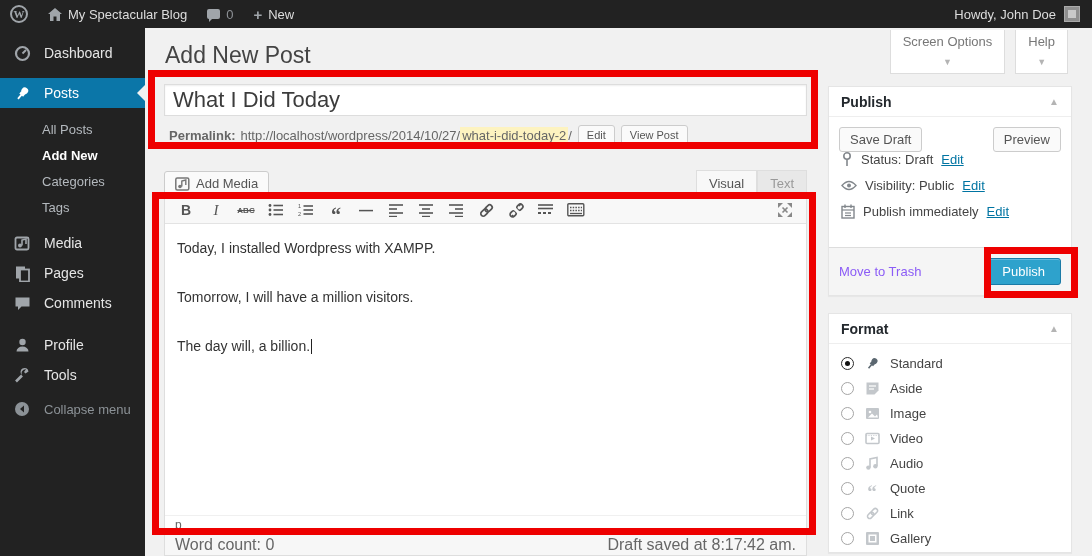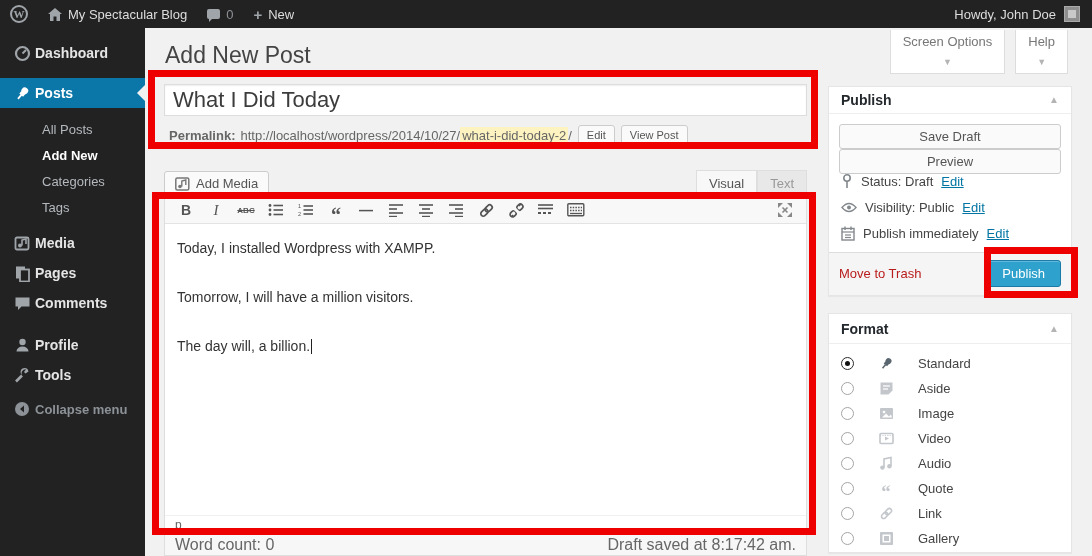--- a/index.html
+++ b/index.html
@@ -18,22 +18,22 @@
   .bubble { position:relative; width:13px; height:10px; background:#a0a5aa; border-radius:2px; }
   .bubble:after { content:""; position:absolute; left:2px; bottom:-3px; border:3px solid transparent; border-top-color:#a0a5aa; border-left-color:#a0a5aa; }
   .count { color:#8d9196; }
   .plus { color:#a0a5aa; font-size:15px; font-weight:bold; }
   .ab-right { margin-left:auto; display:flex; align-items:center; gap:8px; padding-right:12px; height:100%; cursor:pointer; }
   .avatar { width:16px; height:16px; background:#8f8f8f; border:1px solid #aaa; position:relative; }
   .avatar:after { content:""; position:absolute; left:3px; top:3px; width:8px; height:8px; background:#c9c9c9; }
 
   
   .sidebar { position:absolute; left:0; top:28px; width:145px; height:528px; background:#222; padding-top:10px; z-index:10; }
-  .m-item { height:30px; display:flex; align-items:center; gap:3px; padding-left:12px;
-            color:#e5e5e5; font-size:14px; cursor:pointer;font-weight:bold; }
+  .m-item { height:30px; display:flex; align-items:center; gap:12px; padding-left:12px;
+            color:#e5e5e5; font-size:14px; cursor:pointer; }
   .m-item .mi { width:20px; display:flex; justify-content:center; }
   .m-item.active { background:#0b76a8; color:#fff; position:relative; margin-top:10px; }
   .m-item.active:after { content:""; position:absolute; right:0; top:50%; margin-top:-8px;
             border:8px solid transparent; border-right-color:#f1f1f1; }
   .submenu { padding:8px 0 8px 42px; }
   .submenu .s-item { height:26px; display:flex; align-items:center; color:#b4b9be; font-size:13px; cursor:pointer; }
   .submenu .s-item.current { color:#fff; font-weight:bold; }
   .sep { height:12px; }
   .m-item.dim { color:#8c9297; font-size:13px; }
   svg.sideico { display:block; }
@@ -91,33 +91,33 @@
   
   .panel { position:absolute; left:683px; width:244px; background:#fff; border:1px solid #e5e5e5;
            box-shadow:0 1px 1px rgba(0,0,0,.04); }
   .panel-head { height:30px; display:flex; align-items:center; justify-content:space-between;
                 padding:0 12px; border-bottom:1px solid #eee; cursor:pointer; }
   .panel-title { font-size:14px; font-weight:bold; color:#23282d; }
   .toggle { color:#b4b4b4; font-size:10px; }
 
   #publish-panel { top:58px; height:210px; display:flex; flex-direction:column; }
   .pub-body { padding:10px 10px 0; flex:1; }
-  .pub-btn-row { display:flex; justify-content:space-between; margin-bottom:0;flex-direction:column; }
+  .pub-btn-row { display:flex; justify-content:space-between; margin-bottom:0; }
   .btn-secondary { background:#fafafa; border:1px solid #ccc; border-radius:3px; color:#555;
                    font-size:13px; padding:4px 10px; cursor:pointer; font-family:inherit; }
   .misc-row { display:flex; align-items:center; gap:8px; font-size:13px; color:#444; margin:0 0 11px 2px; }
   .misc-row .edit-link { color:#0074a2; text-decoration:underline; cursor:pointer; }
   .pub-footer { height:48px; background:#f5f5f5; border-top:1px solid #ddd; display:flex;
                 justify-content:space-between; align-items:center; padding:0 10px; }
-  .trash-link { color:#b91c1c; font-size:13px; cursor:pointer; }
+  .trash-link { color:#8b5cf6; font-size:13px; cursor:pointer; }
   .btn-primary { background:#2ea2cc; border:1px solid #1b7aa6; border-radius:3px; color:#fff;
                  font-size:13px; padding:5px 15px; box-shadow:inset 0 1px 0 rgba(130,200,230,.6); cursor:pointer; font-family:inherit; }
 
   #format-panel { top:285px; height:240px; overflow:hidden; }
-  .fmt-row { display:flex; align-items:center; gap:23px; padding:4px 12px; font-size:13px; color:#444; cursor:pointer; height:25px; }
+  .fmt-row { display:flex; align-items:center; gap:9px; padding:4px 12px; font-size:13px; color:#444; cursor:pointer; height:25px; }
   .fmt-rows { padding-top:7px; }
   .radio { width:13px; height:13px; border:1px solid #a5a5a5; border-radius:50%; background:#fff; position:relative; flex:none; }
   .radio.checked { border-color:#2b2b2b; }
   .radio.checked:after { content:""; position:absolute; left:3px; top:3px; width:5px; height:5px; border-radius:50%; background:#111; }
   .fmt-ico { width:18px; display:flex; justify-content:center; }
 
   
   .annot { position:absolute; border:7px solid #ee0000; z-index:50; pointer-events:none; }
   #annot-title { left:3px; top:42px; width:670px; height:79px; }
   #annot-editor { left:7px; top:164px; width:664px; height:343px; }

